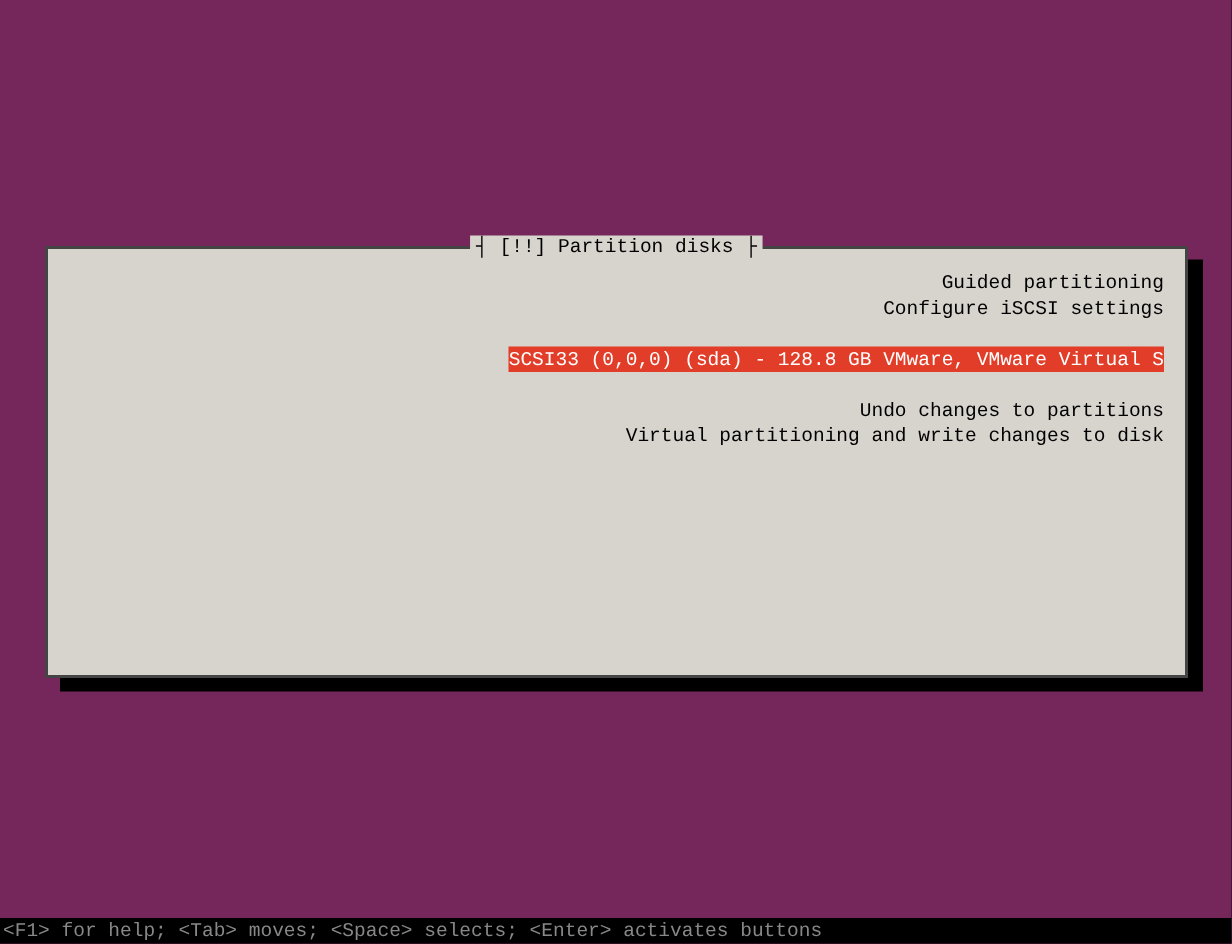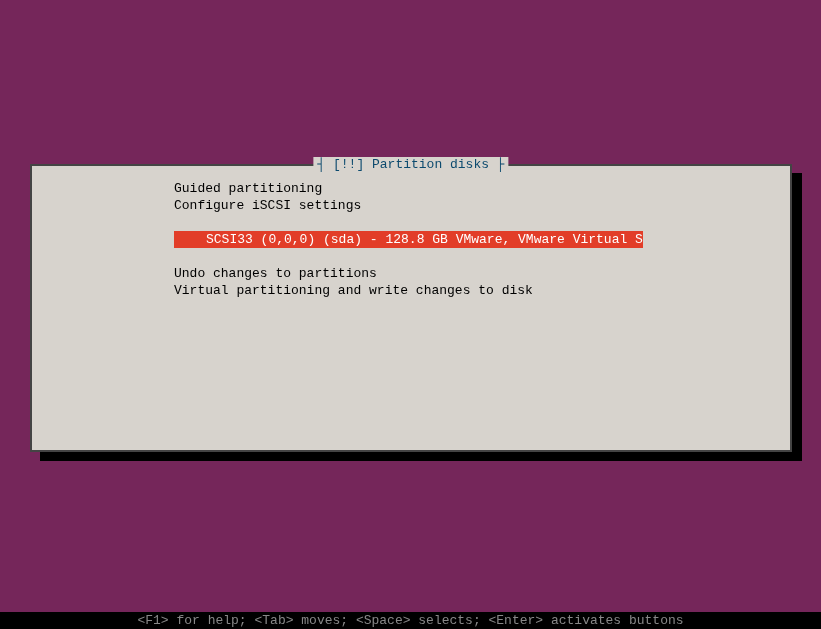--- a/index.html
+++ b/index.html
@@ -40,68 +40,67 @@
       height: 288px;
       background: #d7d3cd;
       border: 2px solid #444;
     }
     .dialog-title {
       position: absolute;
       top: -9px;
       left: 50%;
       transform: translateX(-50%);
       background: #d7d3cd;
-      color: #0c4a6e;
+      color: #000000;
       padding: 0 4px;
       white-space: nowrap;
       font-weight: normal;
       text-align: center;
     }
     .dialog-content {
       padding: 14px 14px;
       color: #000;
       line-height: 17px;
     }
     .description {
       white-space: pre-wrap;
       margin-bottom: 17px;
     }
     .menu {
       margin-left: 128px;
+      text-align: right;
     }
     .menu-item {
       white-space: pre;
       cursor: pointer;
     }
     .menu-item.selected {
       background: #e23d28;
       color: #fff;
       display: inline-block;
-      padding-left: 32px;
     }
     .menu-spacer {
       height: 17px;
     }
     .go-back {
       margin-top: 17px;
       margin-left: 32px;
       cursor: pointer;
     }
     .footer {
       position: absolute;
       bottom: 0;
       left: 0;
       width: 821px;
       height: 17px;
       background: #000;
       color: #888;
       padding: 0 2px;
       line-height: 17px;
       white-space: pre;
-      text-align: center;
     }
   </style>
 </head>
 <body>
 
 <div class="outer-bg"></div>
 
 <div class="dialog-shadow"></div>
 
 <div class="dialog">

